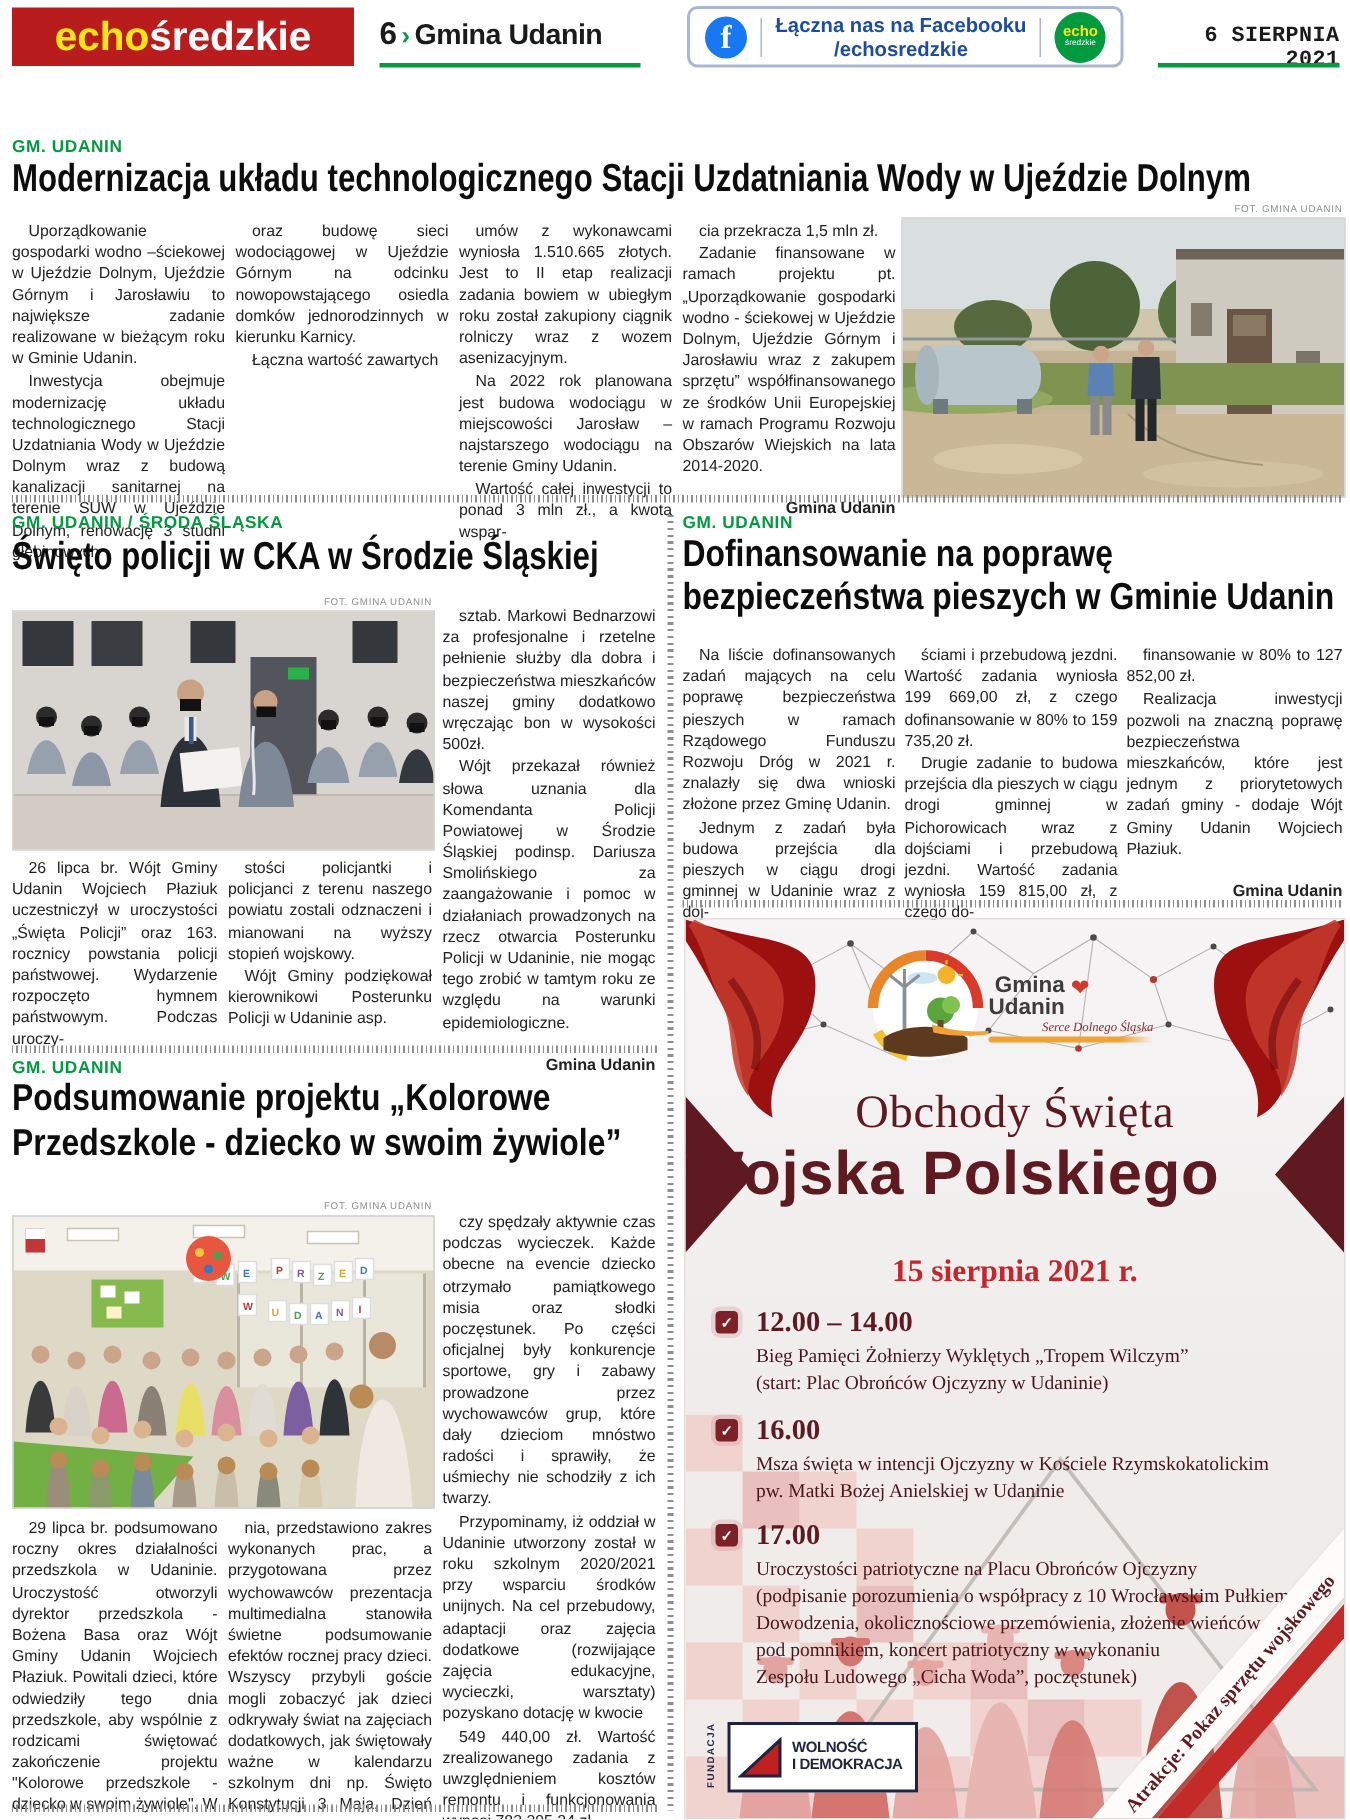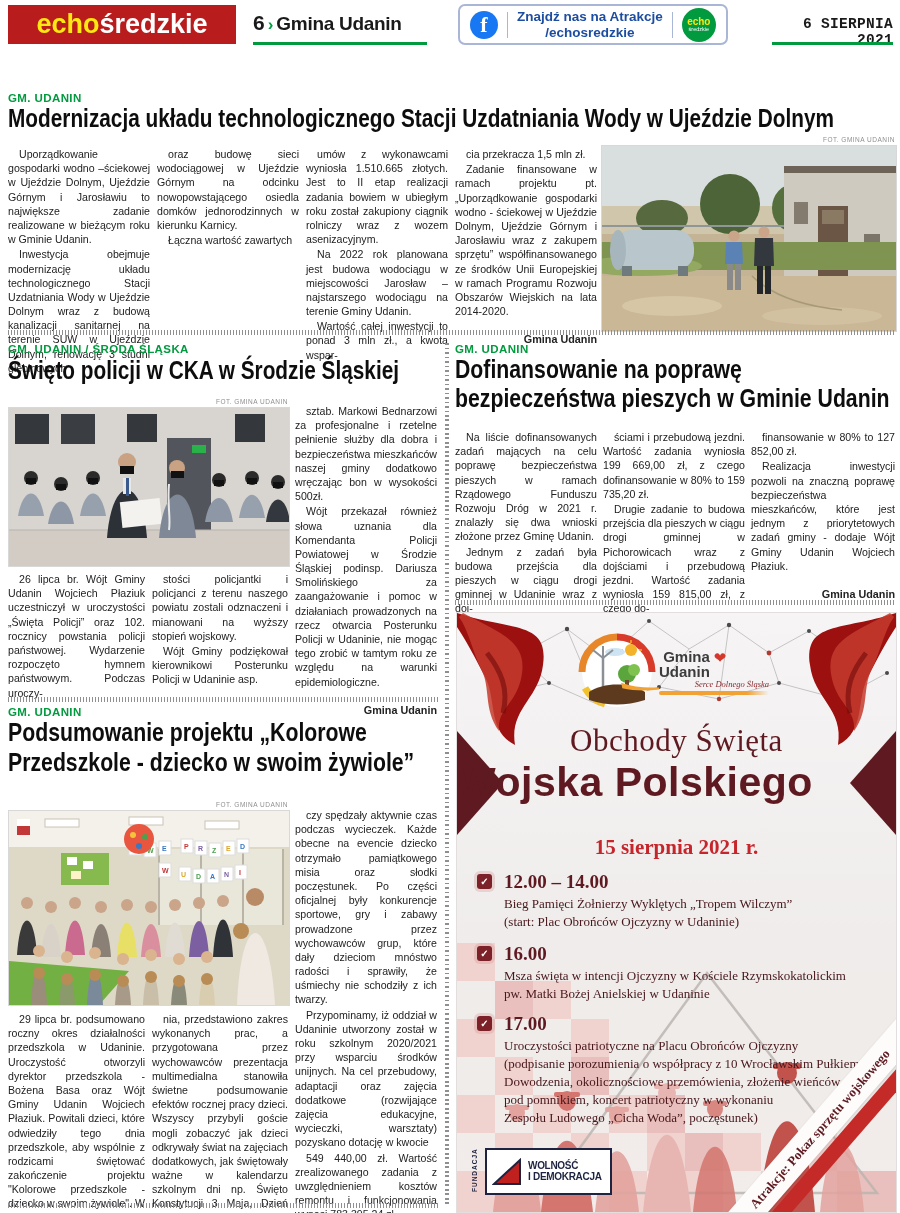--- a/index.html
+++ b/index.html
@@ -75,21 +75,21 @@
     <span class="pgnum">6</span>
     <span class="chev">›</span>
     <span class="section-name">Gmina Udanin</span>
   </div>
   <div class="abs green-line" style="left:253px;top:42px;width:174px;"></div>
 
   <div class="abs fb-badge" style="left:458px;top:4px;height:37px;">
     <div class="fb-circle">f</div>
     <div class="fb-divider"></div>
     <div class="fb-text">
-      <div>Znajdź nas na Atrakcje</div>
+      <div>Łączna nas na Facebooku</div>
       <div>/echosredzkie</div>
     </div>
     <div class="fb-divider"></div>
     <div class="echo-circle">
       <span class="e1">echo</span>
       <span class="e2">średzkie</span>
     </div>
   </div>
 
   <div class="abs date-txt" style="left:763px;top:16px;width:130px;">6 SIERPNIA 2021</div>
@@ -234,21 +234,21 @@
 
   <div class="abs body-col" style="left:295px;top:404px;width:142px;">
     <div>
         <p>sztab. Markowi Bednarzowi za profesjonalne i rzetelne pełnienie służby dla dobra i bezpieczeństwa mieszkańców naszej gminy dodatkowo wręczając bon w wysokości 500zł.</p>
         <p>Wójt przekazał również słowa uznania dla Komendanta Policji Powiatowej w Środzie Śląskiej podinsp. Dariusza Smolińskiego za zaangażowanie i pomoc w działaniach prowadzonych na rzecz otwarcia Posterunku Policji w Udaninie, nie mogąc tego zrobić w tamtym roku ze względu na warunki epidemiologiczne.</p>
       </div>
     <div class="sig">Gmina Udanin</div>
   </div>
 
   <div class="abs body-col" style="left:8px;top:572px;width:137px;height:122px;">
-      <p>26 lipca br. Wójt Gminy Udanin Wojciech Płaziuk uczestniczył w uroczystości „Święta Policji” oraz 102. rocznicy powstania policji państwowej. Wydarzenie rozpoczęto hymnem państwowym. Podczas uroczy-</p>
+      <p>26 lipca br. Wójt Gminy Udanin Wojciech Płaziuk uczestniczył w uroczystości „Święta Policji” oraz 163. rocznicy powstania policji państwowej. Wydarzenie rozpoczęto hymnem państwowym. Podczas uroczy-</p>
     </div>
   <div class="abs body-col" style="left:152px;top:572px;width:136px;height:122px;">
       <p>stości policjantki i policjanci z terenu naszego powiatu zostali odznaczeni i mianowani na wyższy stopień wojskowy.</p>
       <p>Wójt Gminy podziękował kierownikowi Posterunku Policji w Udaninie asp.</p>
     </div>
 
   <div class="abs sep-h" style="left:8px;top:697px;width:430px;"></div>
 
   <div class="abs label" style="left:455px;top:343px;">GM. UDANIN</div>
   <div class="abs headline" style="left:455px;top:356px;width:440px;font-size:25px;">

